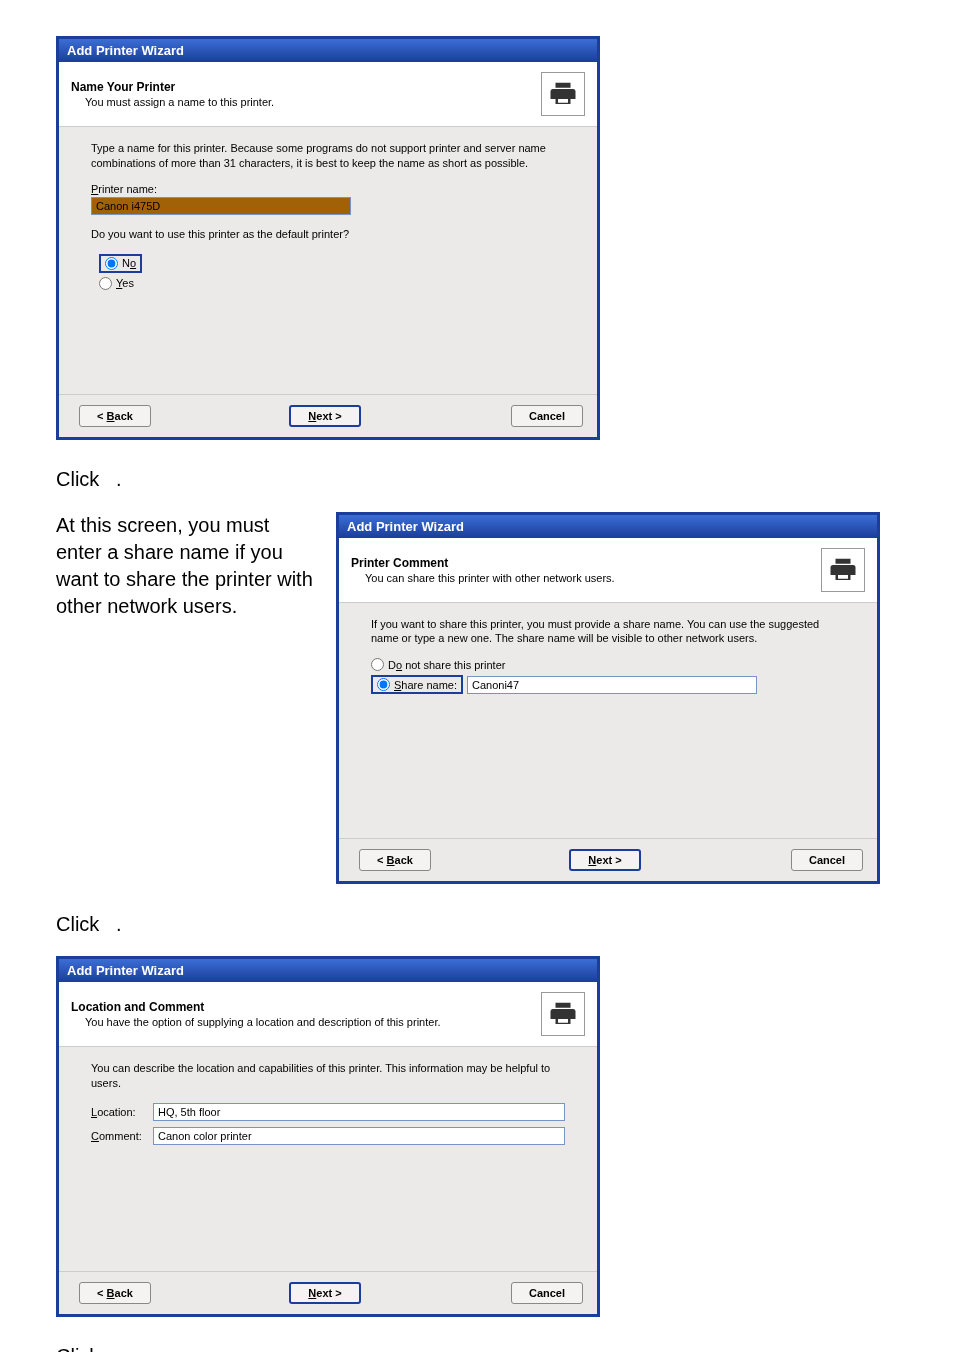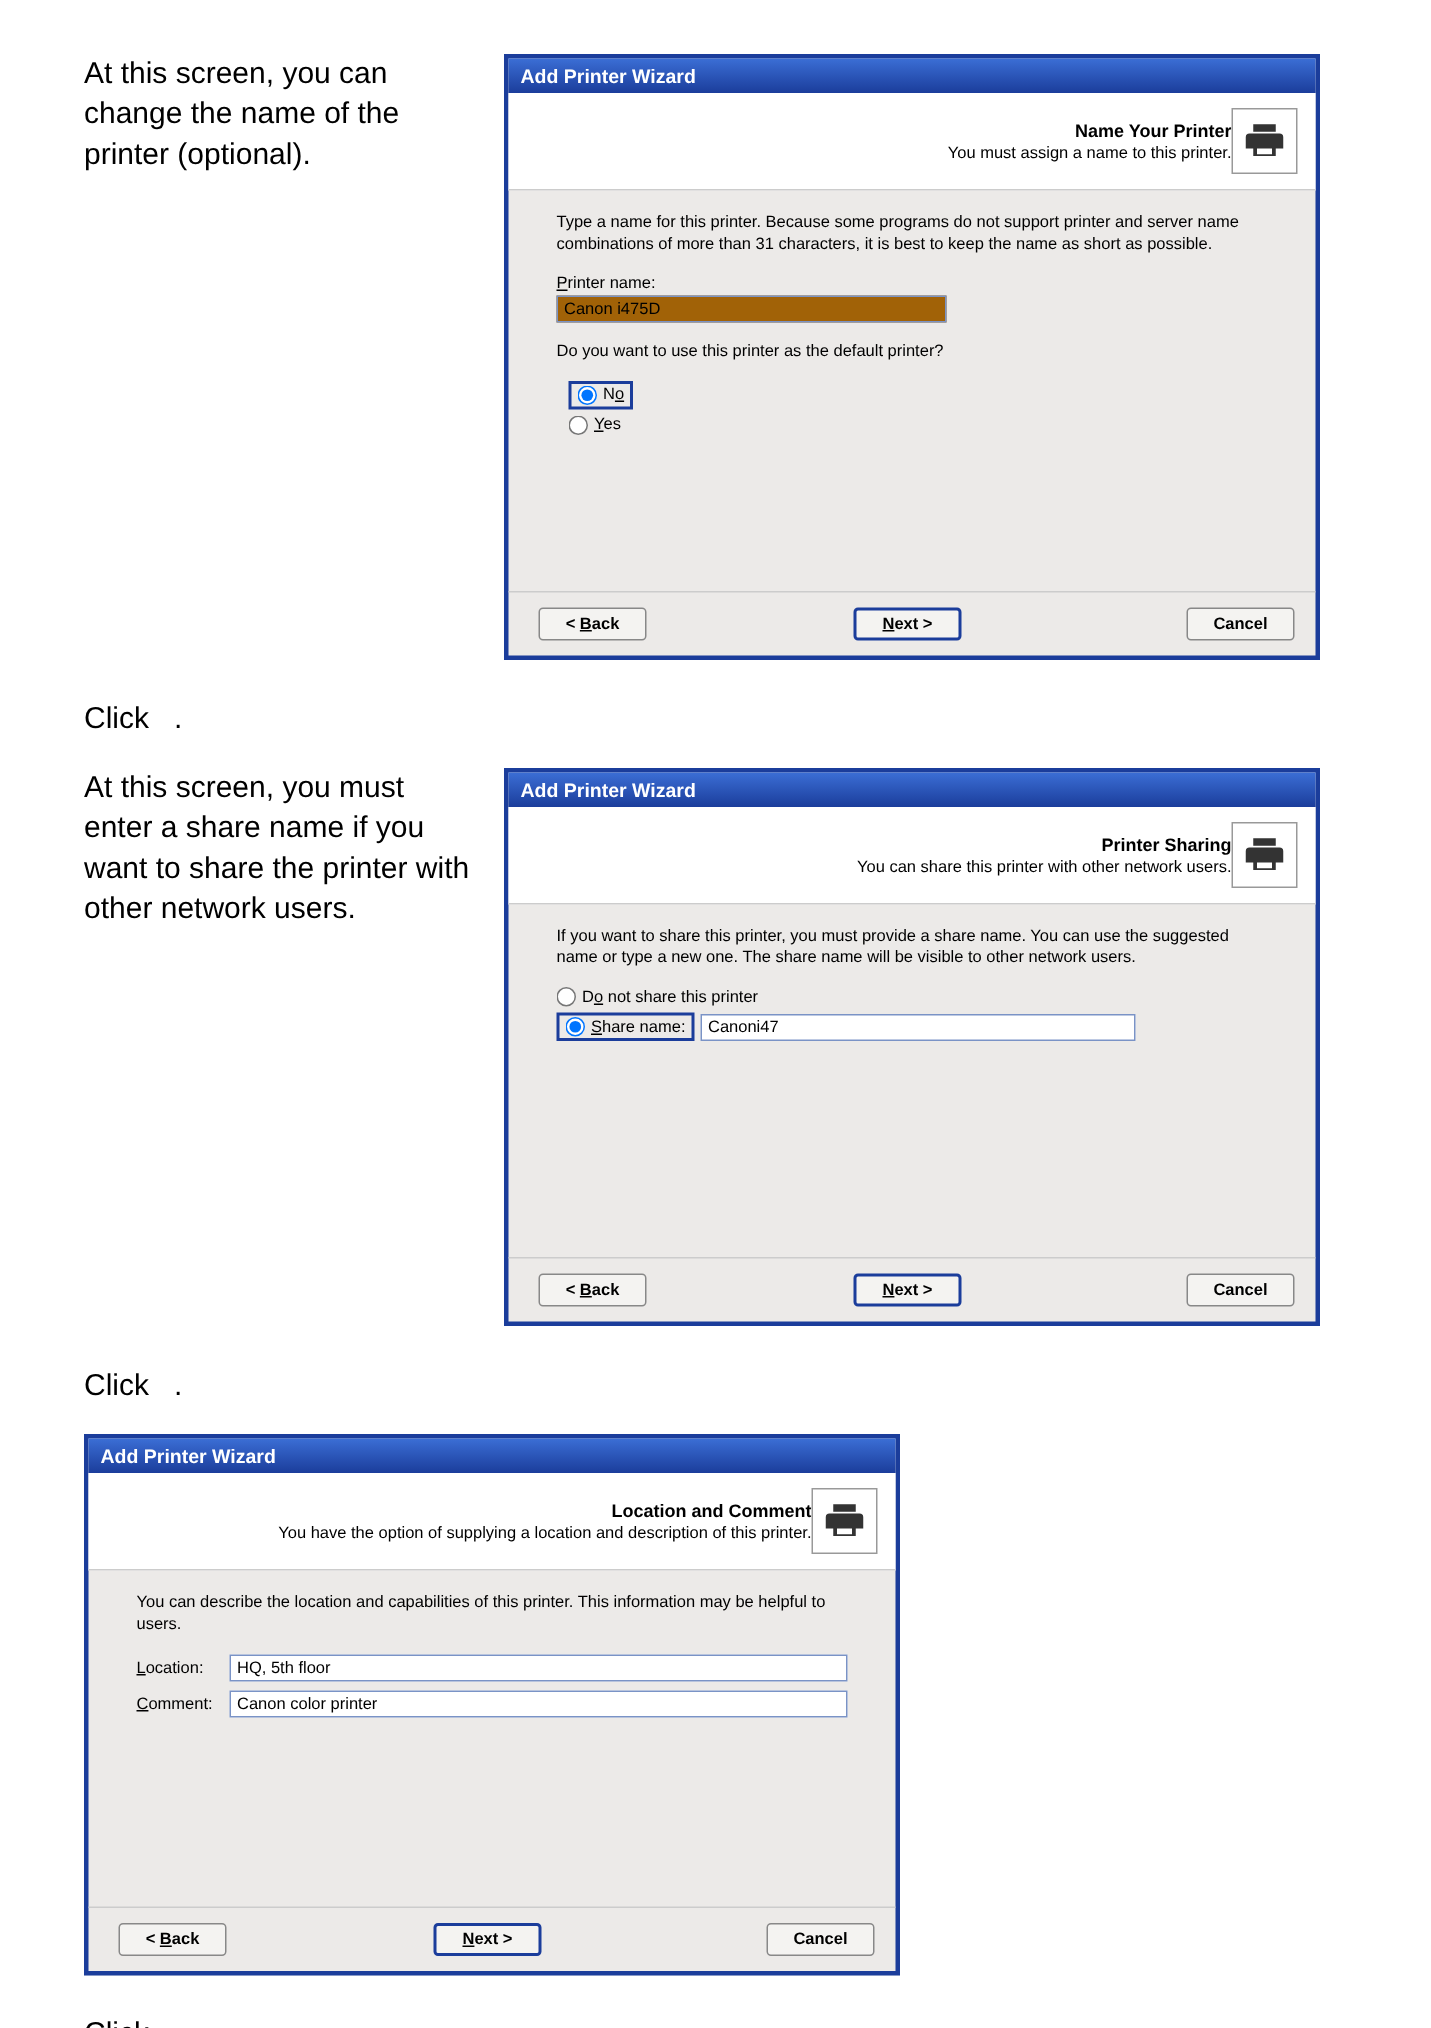--- a/index.html
+++ b/index.html
@@ -52,21 +52,21 @@
     font-size: 13px;
     padding: 4px 8px;
   }
   .header {
     background: #fff;
     border-bottom: 1px solid #ccc;
     padding: 10px 12px;
     display: flex;
     align-items: center;
   }
-  .header-text { flex: 1; text-align: right; }
+  .header-text { flex: 1; }
   .header-text .h1 { font-weight: bold; font-size: 12px; }
   .header-text .h2 { font-size: 11px; padding-left: 14px; padding-top: 2px; }
   .header-icon {
     width: 42px; height: 42px;
     border: 1px solid #999;
     display: flex; align-items: center; justify-content: center;
     background: #fff;
   }
   .header-icon svg { width: 30px; height: 30px; }
 
@@ -140,21 +140,20 @@
     cursor: pointer;
     margin-left: 6px;
   }
   .btn.default { border: 2px solid #1b3d9b; }
   .btn .ul { text-decoration: underline; }
 </style>
 </head>
 <body>
 
 <div class="row">
-  <div class="side">At this screen, you can change the name of the printer (optional).</div>
 
   <div class="wizard">
     <div class="titlebar">Add Printer Wizard</div>
     <div class="header">
       <div class="header-text">
         <div class="h1">Name Your Printer</div>
         <div class="h2">You must assign a name to this printer.</div>
       </div>
       <div class="header-icon">
         <svg viewBox="0 0 24 24">
@@ -195,21 +194,21 @@
     <span class="dot">.</span>
 </div>
 
 <div class="row">
   <div class="side">At this screen, you must enter a share name if you want to share the printer with other network users.</div>
 
   <div class="wizard">
     <div class="titlebar">Add Printer Wizard</div>
     <div class="header">
       <div class="header-text">
-        <div class="h1">Printer Sharing</div>
+        <div class="h1">Printer Comment</div>
         <div class="h2">You can share this printer with other network users.</div>
       </div>
       <div class="header-icon">
         <svg viewBox="0 0 24 24">
             <path fill="#333" d="M6 3h12v4H6zM4 8h16a2 2 0 0 1 2 2v6h-4v4H6v-4H2v-6a2 2 0 0 1 2-2zm4 8v3h8v-3z"></path>
           </svg>
       </div>
     </div>
     <div class="body-area">
       <div class="body-text">If you want to share this printer, you must provide a share name. You can use the suggested name or type a new one. The share name will be visible to other network users.</div>

